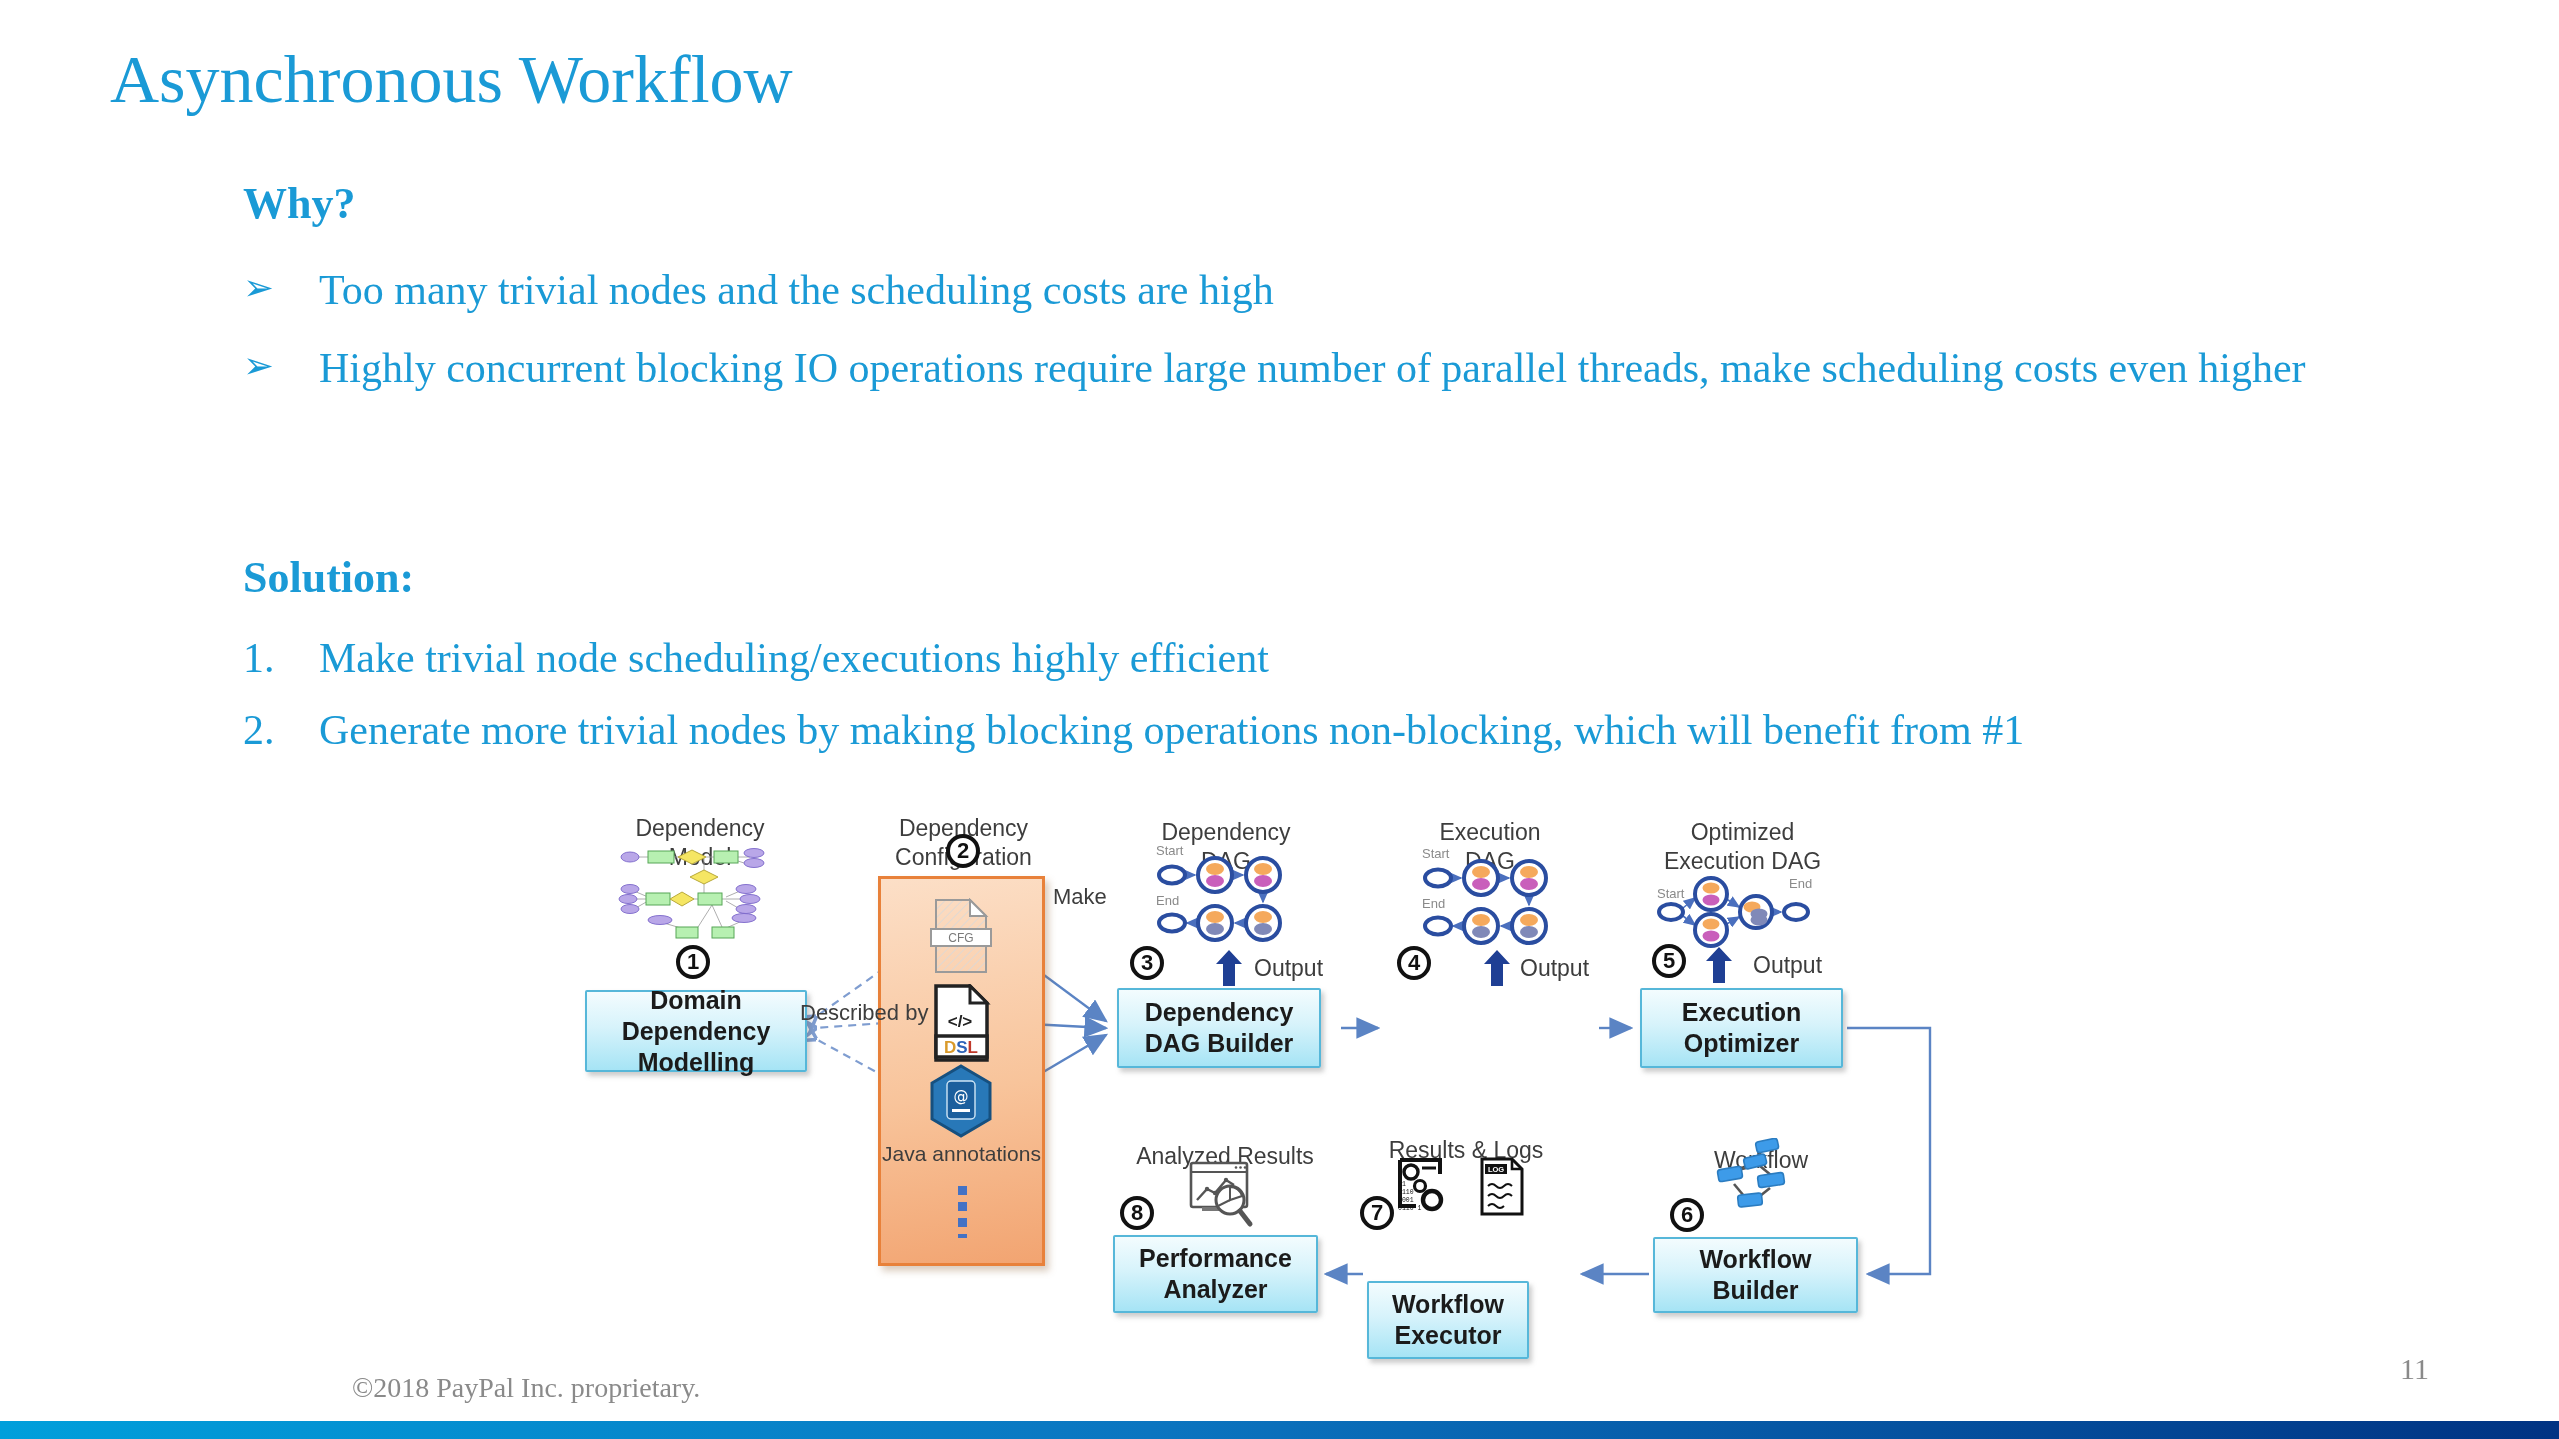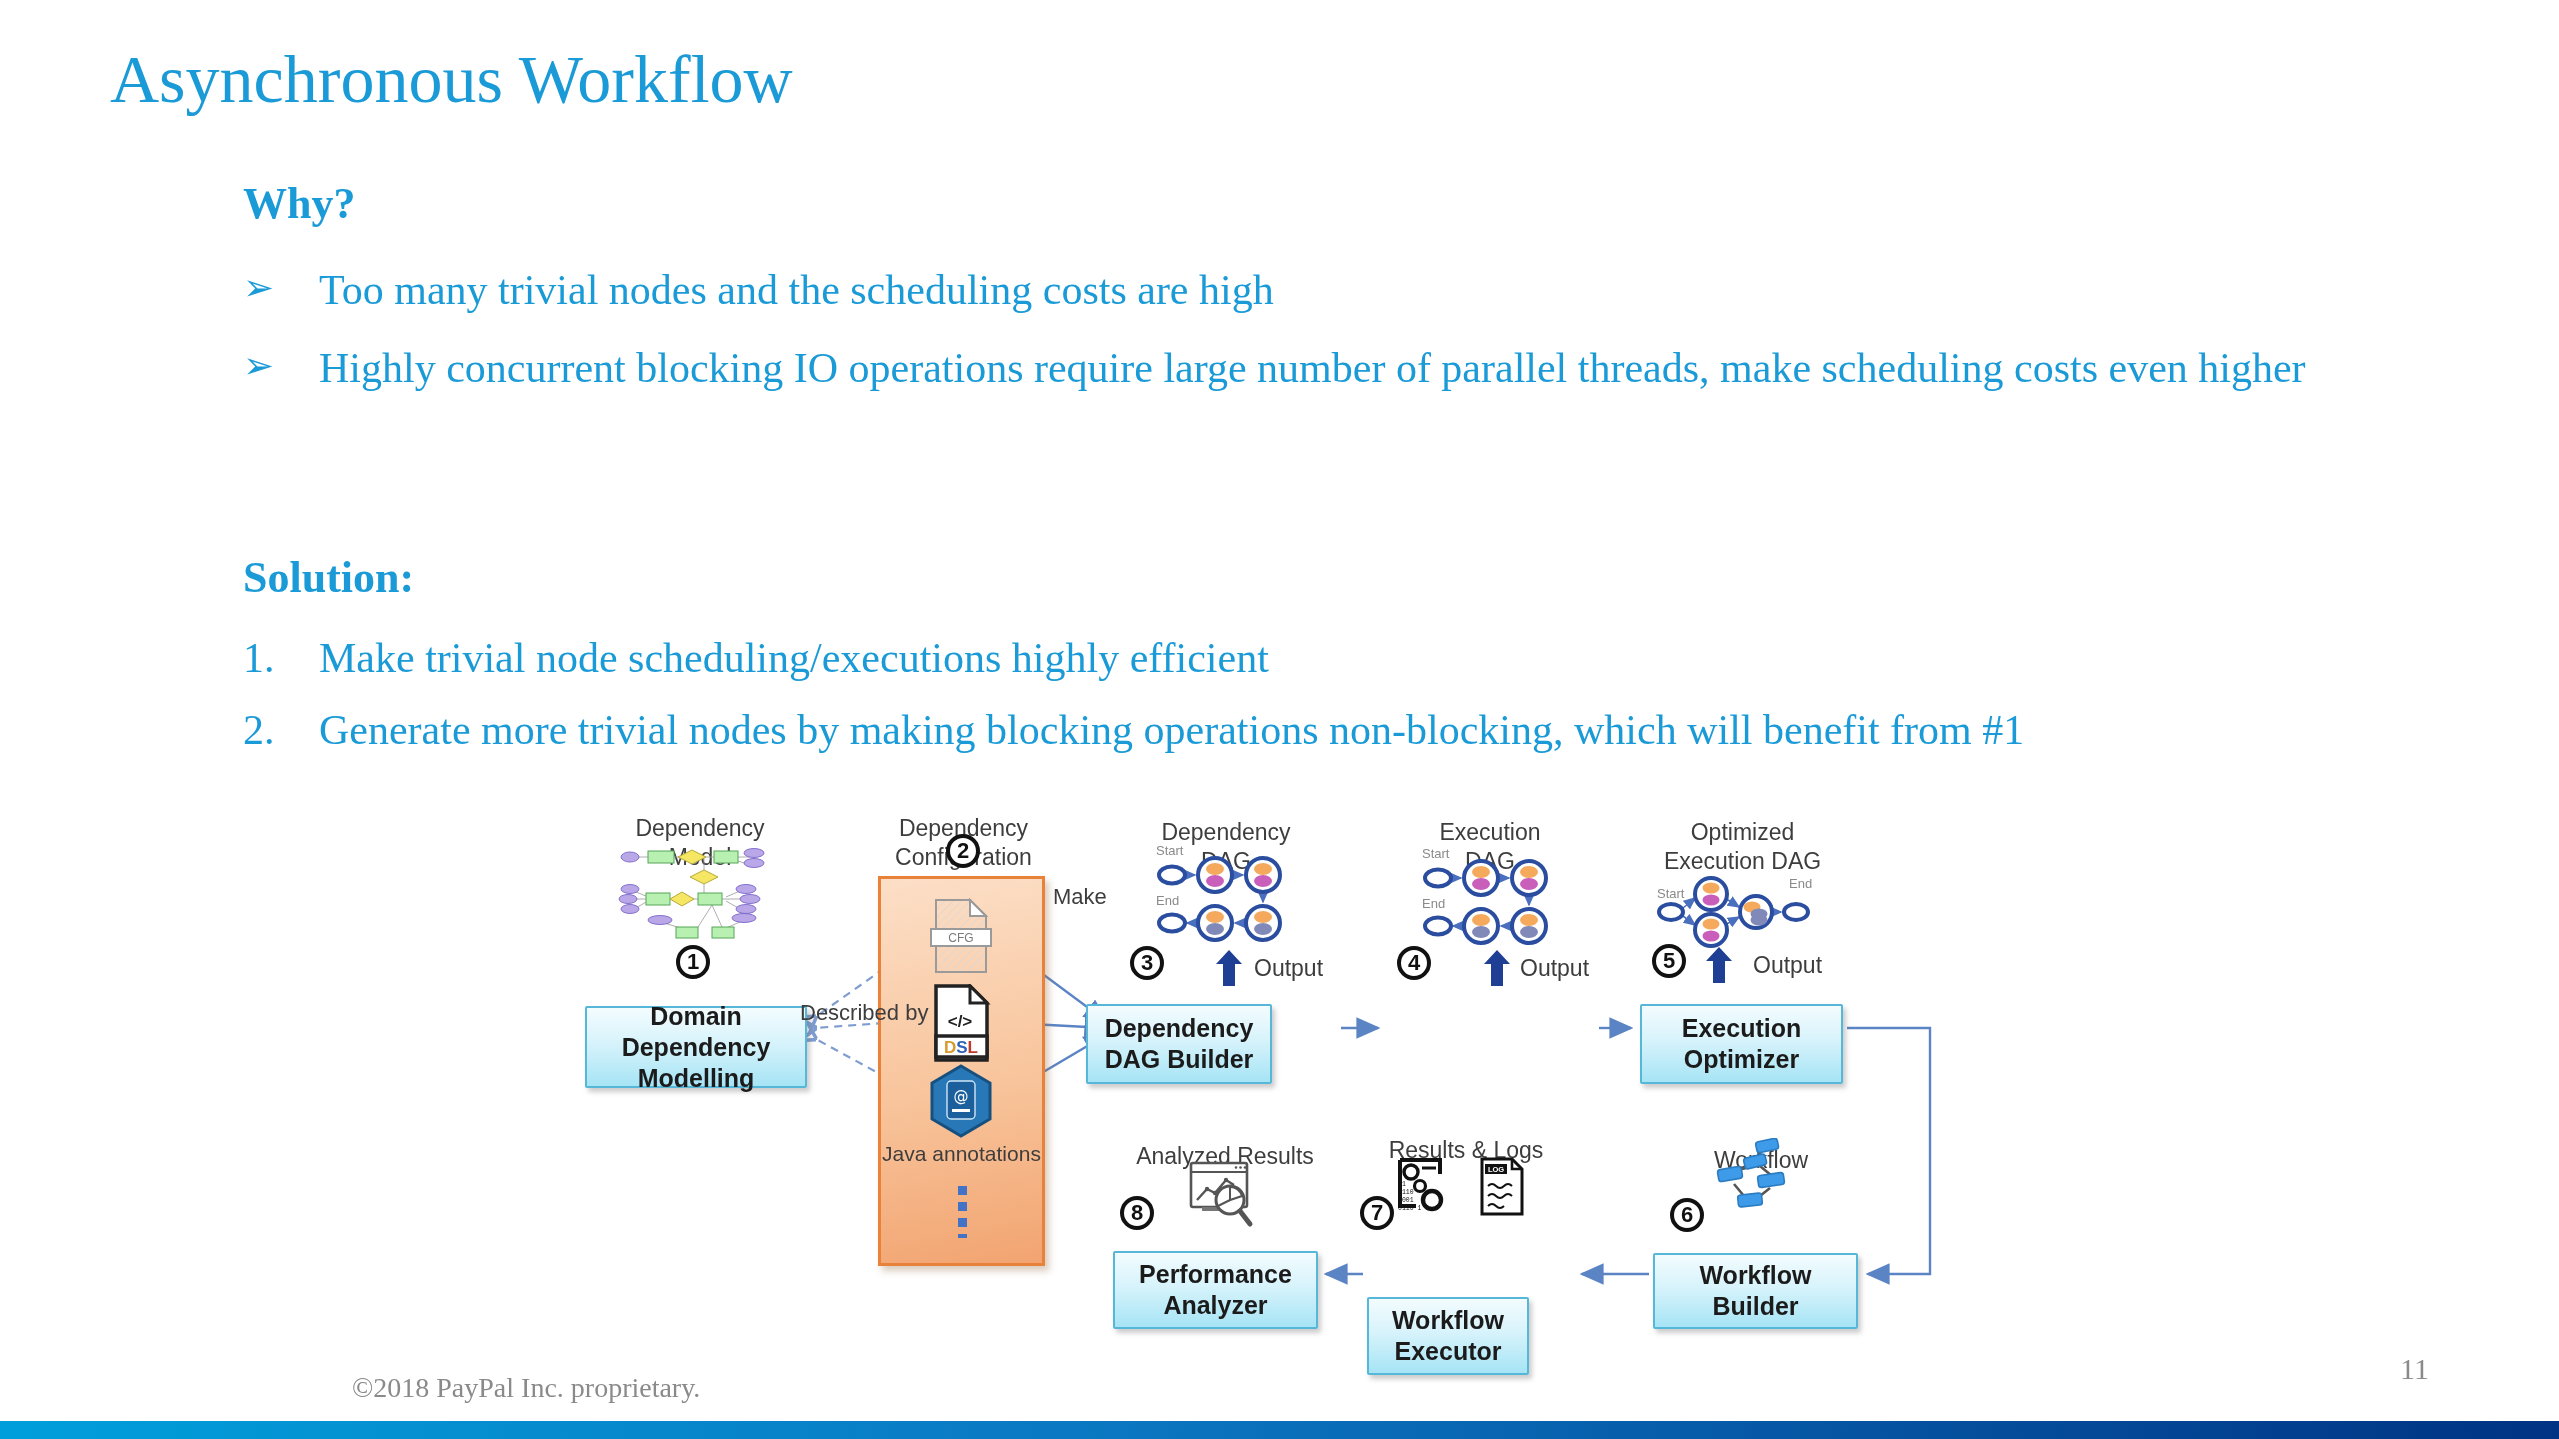--- a/index.html
+++ b/index.html
@@ -18,21 +18,21 @@
   .numitem .ntext{font-size:42px;line-height:60px;color:#1a9ad6;}
 
   
   .diagram-label{position:absolute;font-family:"Liberation Sans",sans-serif;font-size:23px;
                  line-height:29px;color:#3d3d3d;text-align:center;margin-top:36px;}
   .small-note{position:absolute;font-family:"Liberation Sans",sans-serif;font-size:22px;color:#3d3d3d;}
   .cyanbox{position:absolute;display:flex;align-items:center;justify-content:center;text-align:center;
            background:linear-gradient(180deg,#f3fcfe 0%,#d7f3fb 45%,#a6e4f5 100%);
            border:2px solid #56b7d9;border-radius:2px;box-shadow:3px 4px 5px rgba(110,110,110,.35);
            font-family:"Liberation Sans",sans-serif;font-weight:bold;font-size:25px;line-height:31px;color:#1b1b1b;
-           padding:4px 8px;box-sizing:border-box;margin-top:16px;}
+           padding:4px 8px;box-sizing:border-box;}
   .orange-panel{position:absolute;left:878px;top:876px;width:167px;height:390px;
            background:linear-gradient(170deg,#fcdfc7 0%,#f8c49b 55%,#f2a471 100%);
            border:3px solid #e8813a;box-shadow:4px 5px 7px rgba(150,110,70,.35);box-sizing:border-box;}
   .stepnum{position:absolute;width:34px;height:34px;border:4px solid #111;border-radius:50%;
            background:#fff;display:flex;align-items:center;justify-content:center;
            font-family:"Liberation Sans",sans-serif;font-weight:bold;font-size:22px;color:#111;box-sizing:border-box;}
   .icon-abs{position:absolute;}
   .dots{position:absolute;left:958px;top:1186px;display:flex;flex-direction:column;gap:7px;align-items:center;}
   .dots i{width:9px;height:9px;background:#4472c4;display:block;}
   .dots i.half{height:4px;}
@@ -116,21 +116,21 @@
   <div class="stepnum" style="left:676px;top:945px">1</div>
   <div class="stepnum" style="left:946px;top:834px">2</div>
   <div class="stepnum" style="left:1130px;top:946px">3</div>
   <div class="stepnum" style="left:1397px;top:946px">4</div>
   <div class="stepnum" style="left:1652px;top:944px">5</div>
   <div class="stepnum" style="left:1670px;top:1198px">6</div>
   <div class="stepnum" style="left:1360px;top:1196px">7</div>
   <div class="stepnum" style="left:1120px;top:1196px">8</div>
 
   <div class="cyanbox" style="left:585px;top:990px;width:222px;height:82px">Domain Dependency Modelling</div>
-  <div class="cyanbox" style="left:1086px;top:988px;width:186px;height:80px">Dependency DAG Builder</div>
+  <div class="cyanbox" style="left:1117px;top:988px;width:204px;height:80px">Dependency DAG Builder</div>
   <div class="cyanbox" style="left:1640px;top:988px;width:203px;height:80px">Execution Optimizer</div>
   <div class="cyanbox" style="left:1653px;top:1237px;width:205px;height:76px">Workflow Builder</div>
   <div class="cyanbox" style="left:1367px;top:1281px;width:162px;height:78px">Workflow Executor</div>
   <div class="cyanbox" style="left:1113px;top:1235px;width:205px;height:78px">Performance Analyzer</div>
 
   <div class="orange-panel"></div>
   <div class="small-note" style="left:1053px;top:884px">Make</div>
   <div class="small-note" style="left:800px;top:1000px">Described by</div>
   <div class="small-note" style="left:878px;top:1142px;width:167px;text-align:center;font-size:21px">Java annotations</div>
   <div class="dots">

